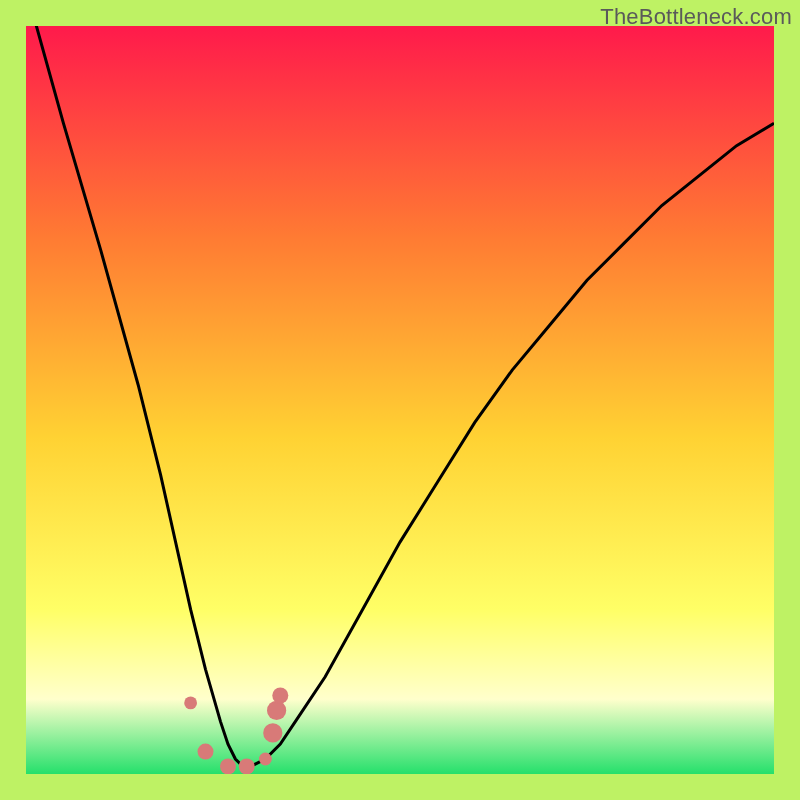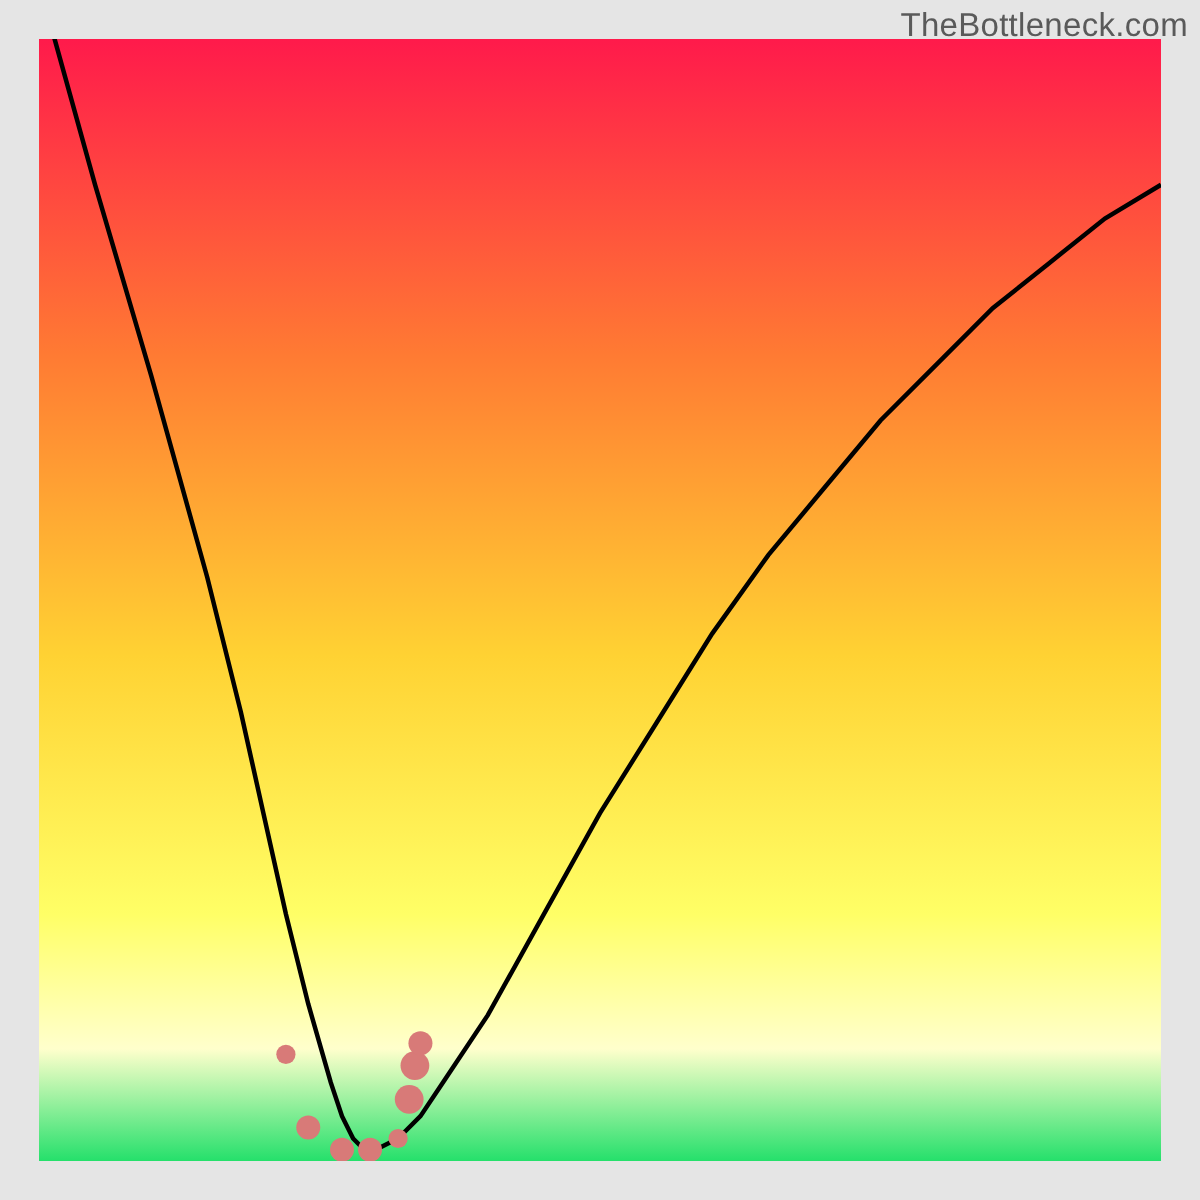--- a/index.html
+++ b/index.html
@@ -7,21 +7,21 @@
     padding: 0;
     width: 800px;
     height: 800px;
     overflow: hidden;
     background: #000;
     font-family: Arial, Helvetica, sans-serif;
   }
   .frame {
     position: absolute;
     inset: 0;
-    background: #e5e5e5;
+    background: #bef264;
   }
   .plot {
     position: absolute;
     left: 26px;
     top: 26px;
     width: 748px;
     height: 748px;
     overflow: hidden;
   }
   .watermark {

